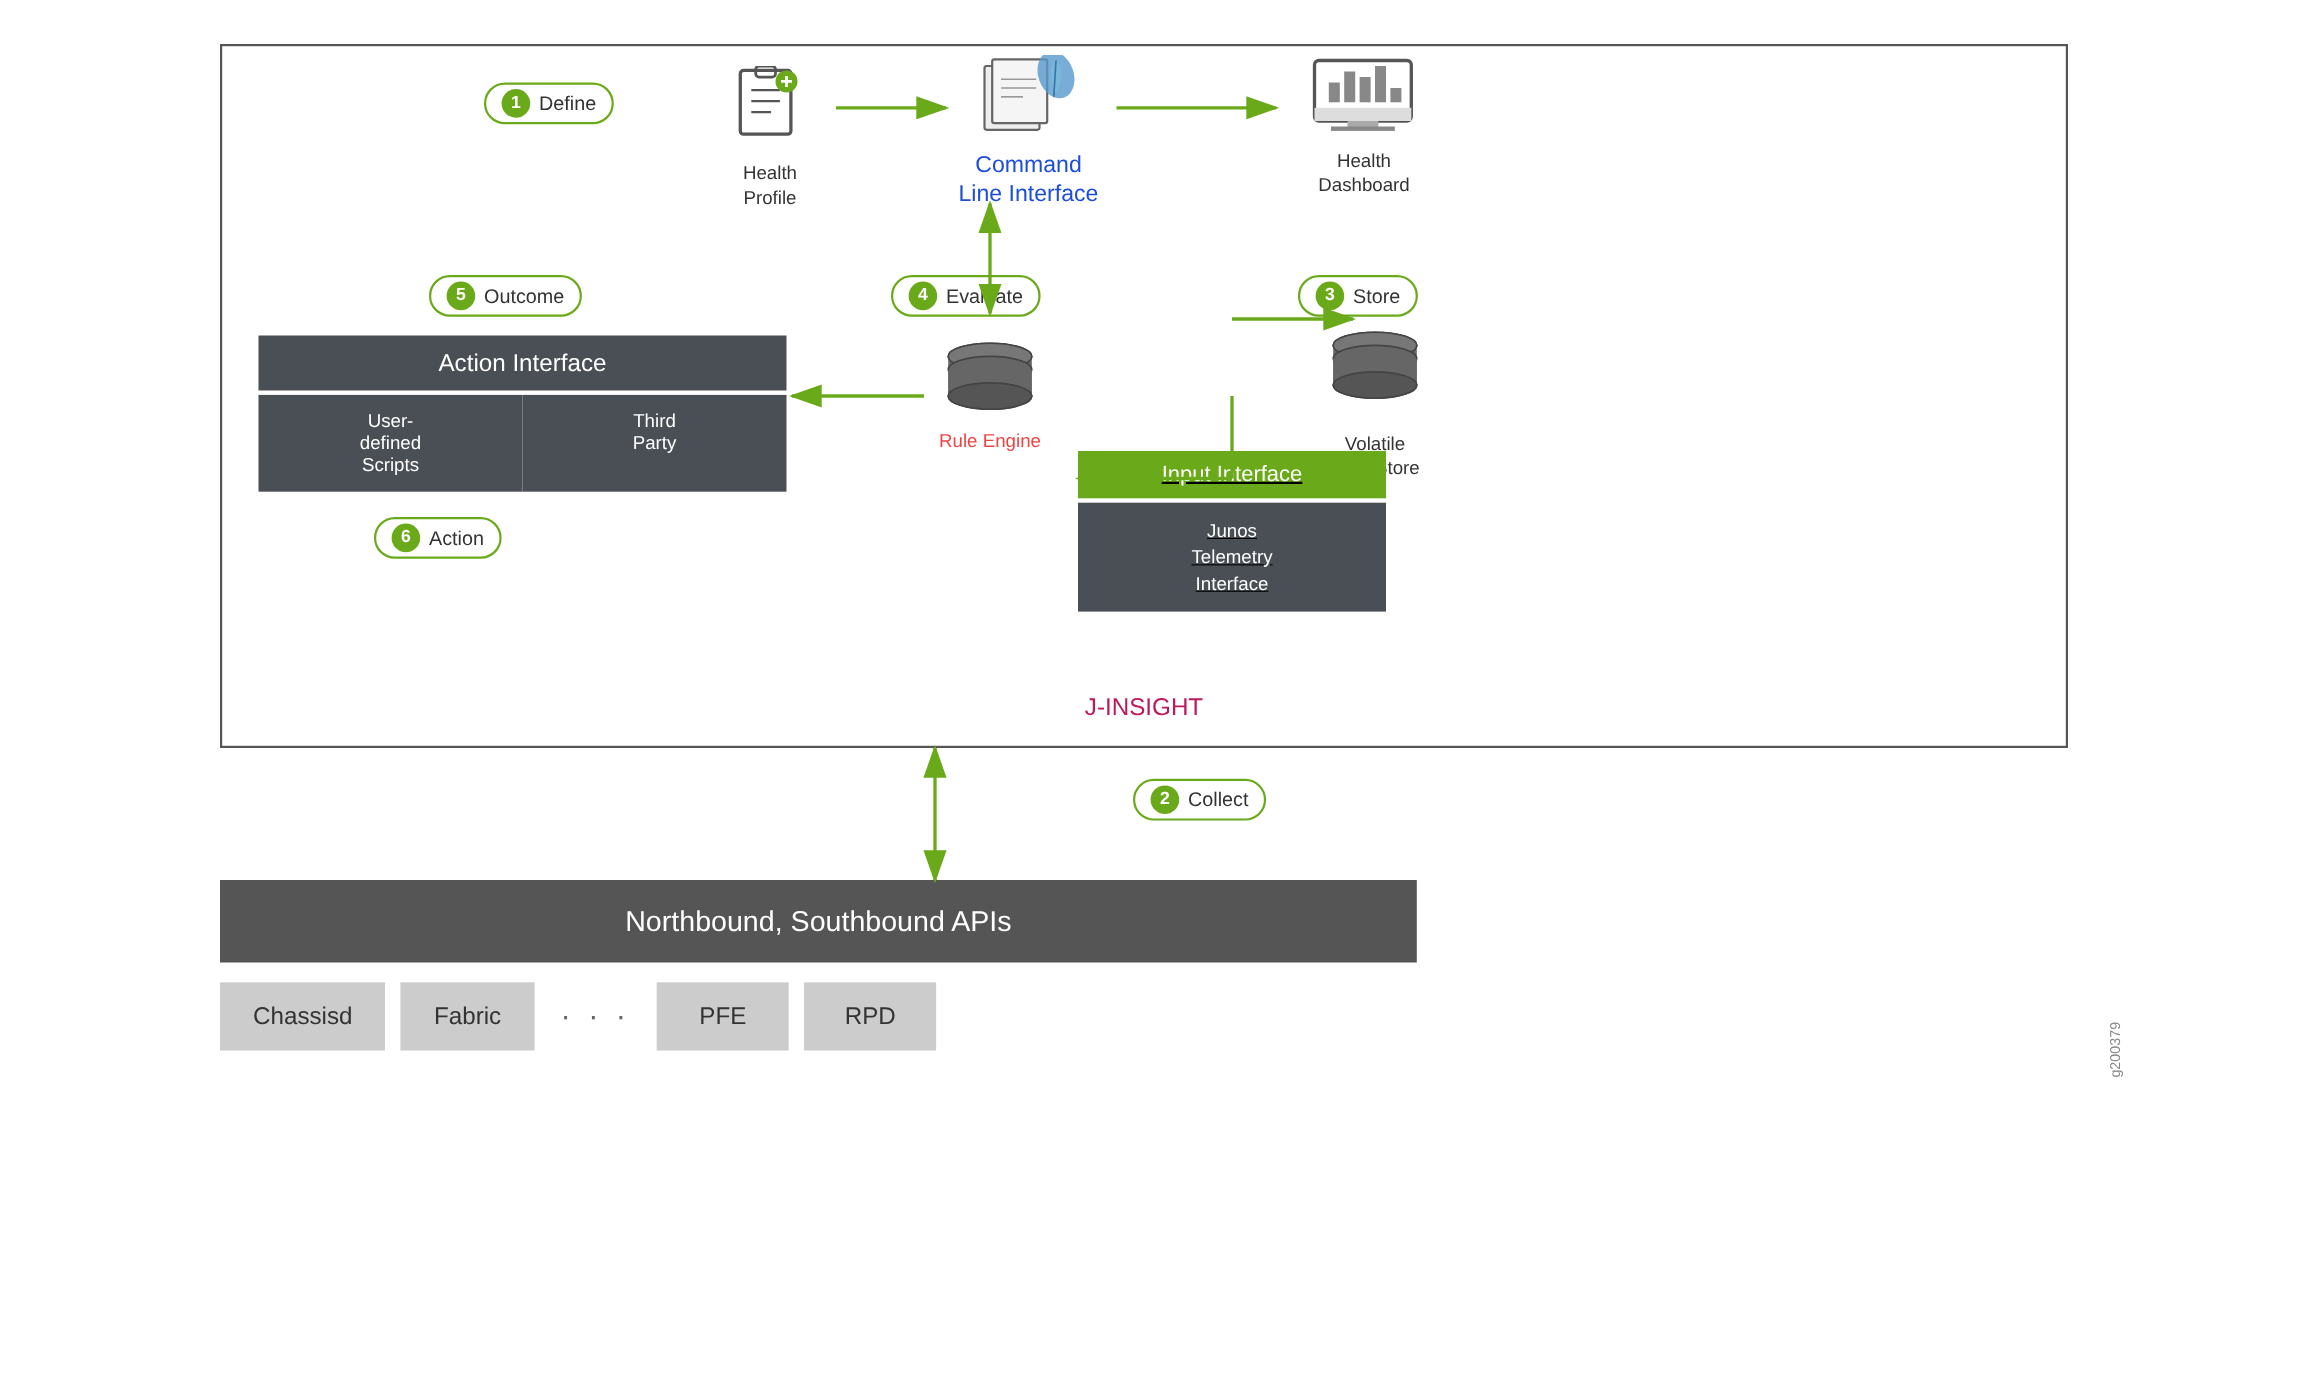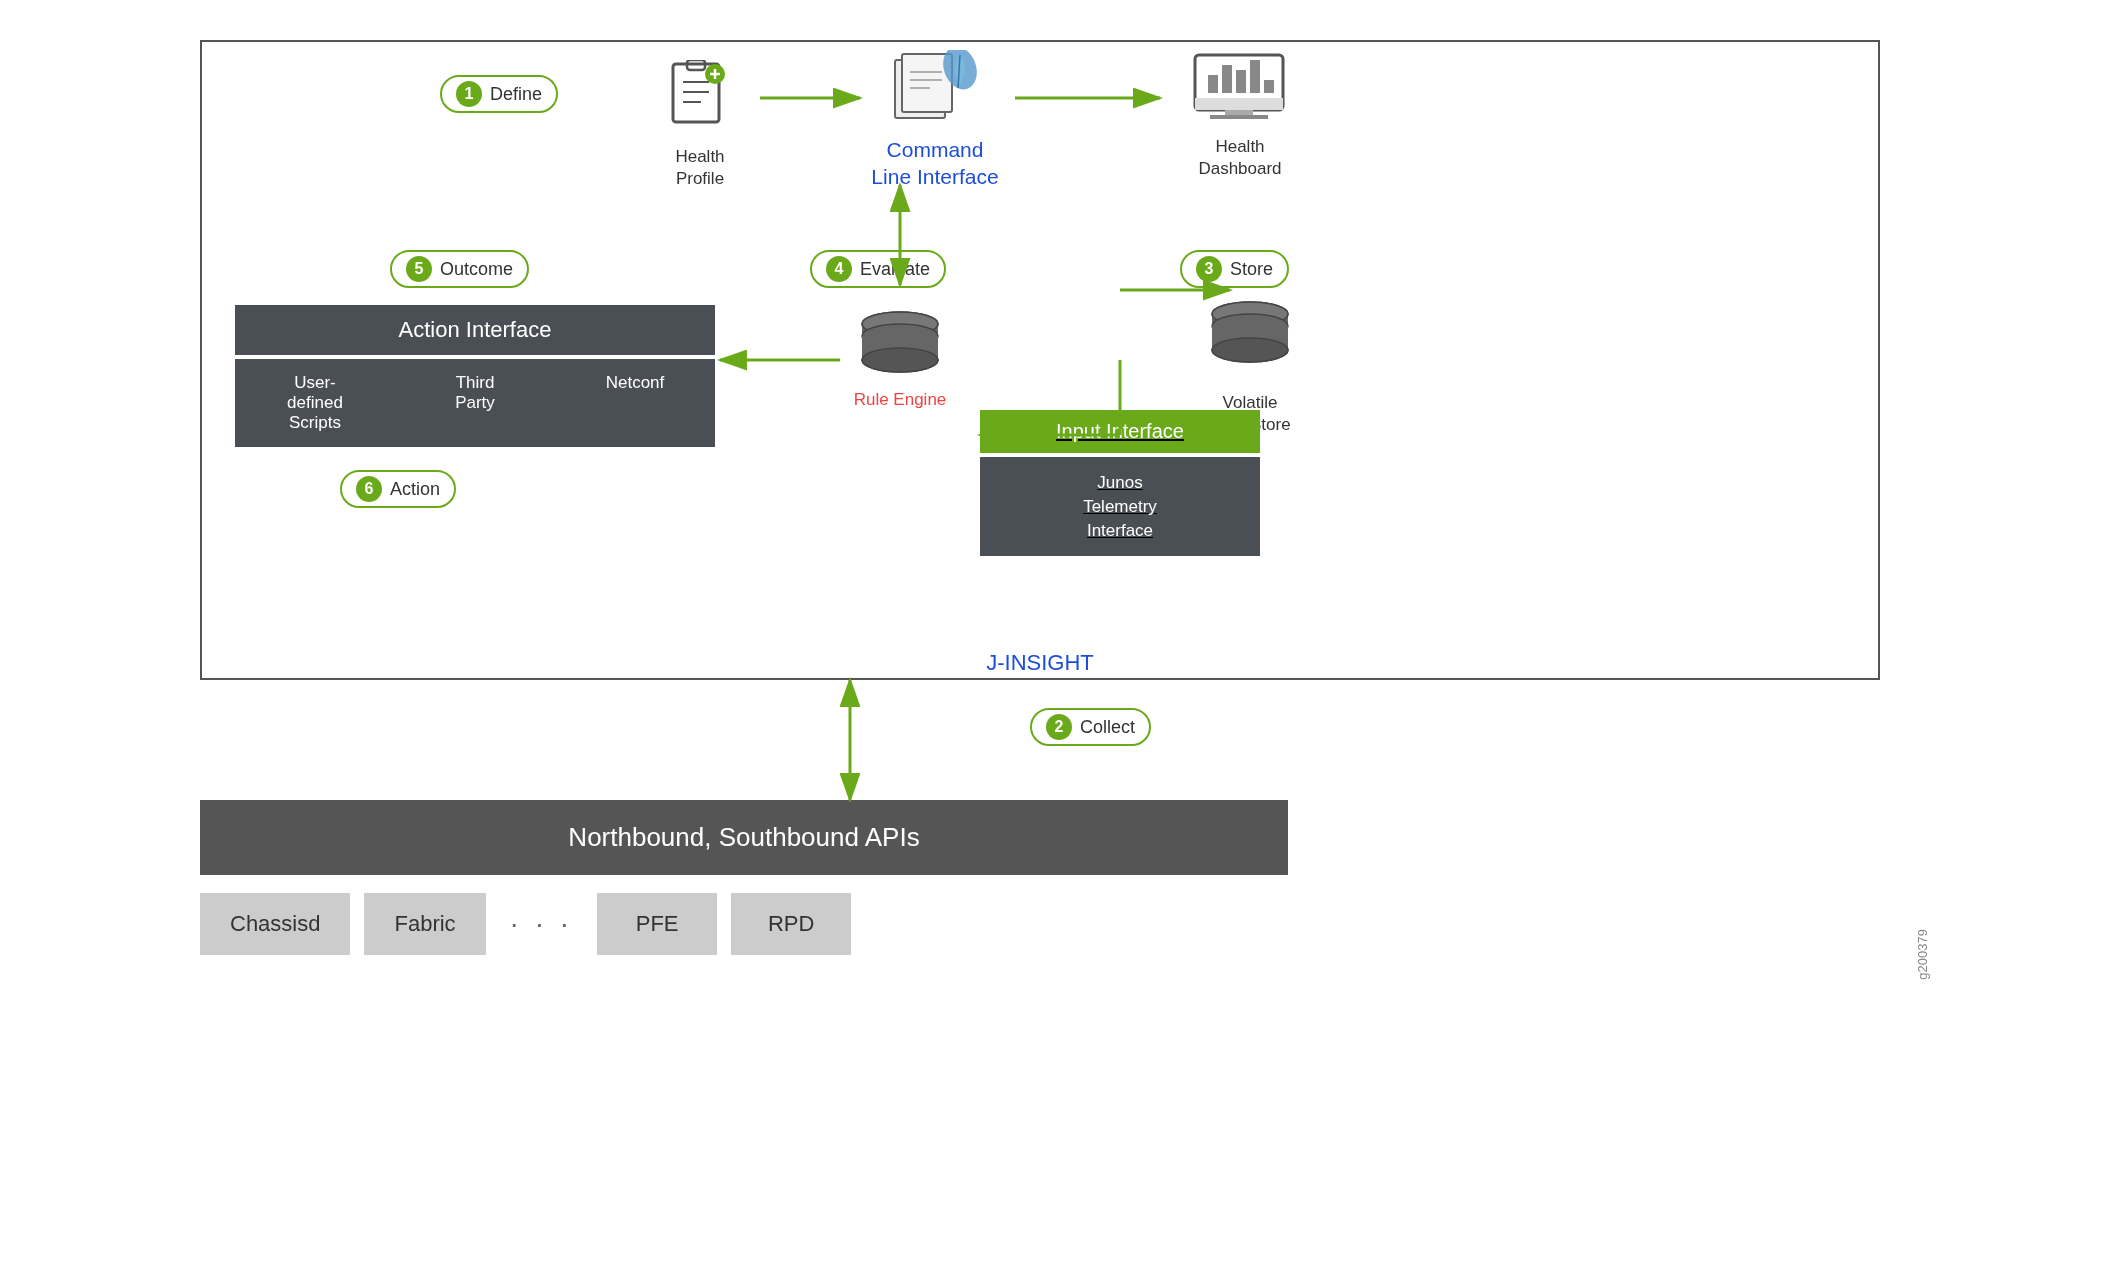--- a/index.html
+++ b/index.html
@@ -26,25 +26,25 @@
       top: 20px;
       left: 40px;
       width: 1680px;
       height: 640px;
       border: 2px solid #555;
       background: #fff;
     }
 
     .jinsight-label {
       position: absolute;
-      bottom: 2px;
+      bottom: 22px;
       left: 50%;
       transform: translateX(-50%);
       font-size: 22px;
-      color: #1d4ed8;
+      color: #be185d;
       font-weight: 400;
       text-align: center;
     }
 
     
     .badge {
       display: inline-flex;
       align-items: center;
       border: 2px solid #6aaa1a;
       border-radius: 20px;
@@ -416,21 +416,20 @@
       <ellipse cx="45" cy="50" rx="38" ry="12" fill="#555" stroke="#444" stroke-width="1.5"></ellipse>
     </svg>
     <div class="label">Volatile<br>Data Store</div>
   </div>
 
   <div class="action-interface-box">
     <div class="action-interface-header">Action Interface</div>
     <div class="action-interface-items">
       <div class="action-item">User-<br>defined<br>Scripts</div>
       <div class="action-item">Third<br>Party</div>
-      <div class="action-item">Netconf</div>
     </div>
   </div>
 
   <div class="step6-badge badge">
     <span class="badge-num">6</span>
     <span>Action</span>
   </div>
 
   <div class="input-interface-box">
     <div class="input-interface-header">Input Interface</div>

